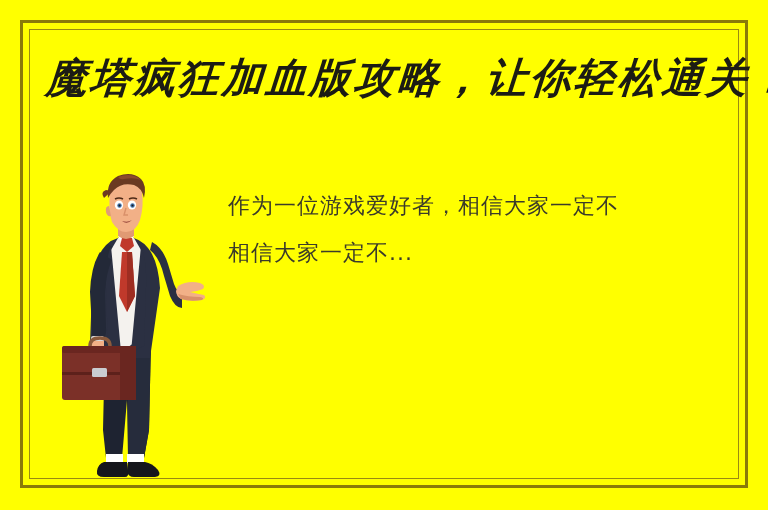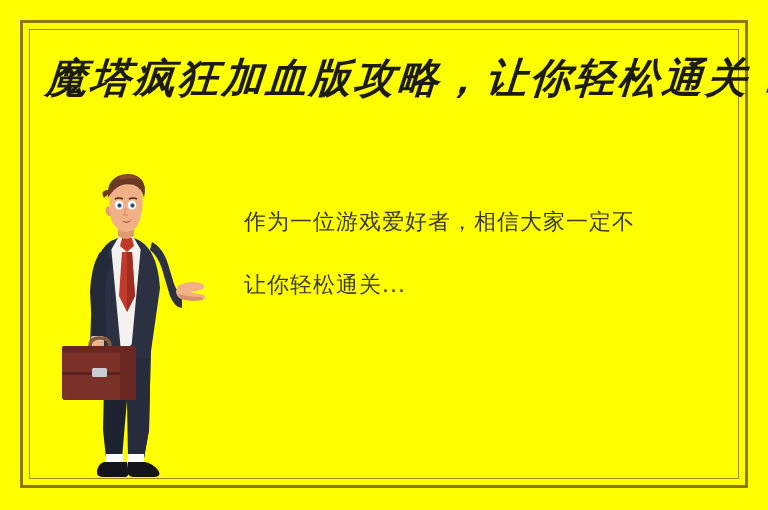--- a/index.html
+++ b/index.html
@@ -64,21 +64,21 @@
     left: 228px;
     top: 182px;
     width: 500px;
     font-family: "DejaVu Sans", "Liberation Sans", sans-serif;
     font-size: 22px;
     line-height: 47px;
     letter-spacing: 1px;
     color: #3b3b2a;
   }
   .body-copy p {
-    margin: 16px;
+    margin: 0;
   }
 
   
   .illustration {
     position: absolute;
     left: 48px;
     top: 168px;
     width: 160px;
     height: 320px;
   }
@@ -93,21 +93,21 @@
 
 <div class="poster">
 
   <div class="frame-outer"></div>
   <div class="frame-inner"></div>
 
   <div class="title">魔塔疯狂加血版攻略，让你轻松通关！</div>
 
   <div class="body-copy">
     <p>作为一位游戏爱好者，相信大家一定不</p>
-    <p>让你轻松通关...</p>
+    <p>相信大家一定不...</p>
   </div>
 
   <div class="illustration">
     <svg viewBox="0 0 160 320" xmlns="http://www.w3.org/2000/svg">
 
       <path d="M57 172 L103 172 L101 262 L96 290 L80 290 L79 232 L74 290 L58 290 L55 262 Z" fill="#1e2331"></path>
       <path d="M80 172 L103 172 L101 262 L96 290 L80 290 Z" fill="#262c3c"></path>
 
       <rect x="58" y="286" width="17" height="9" fill="#ffffff"></rect>
       <rect x="79" y="286" width="17" height="9" fill="#ffffff"></rect>

